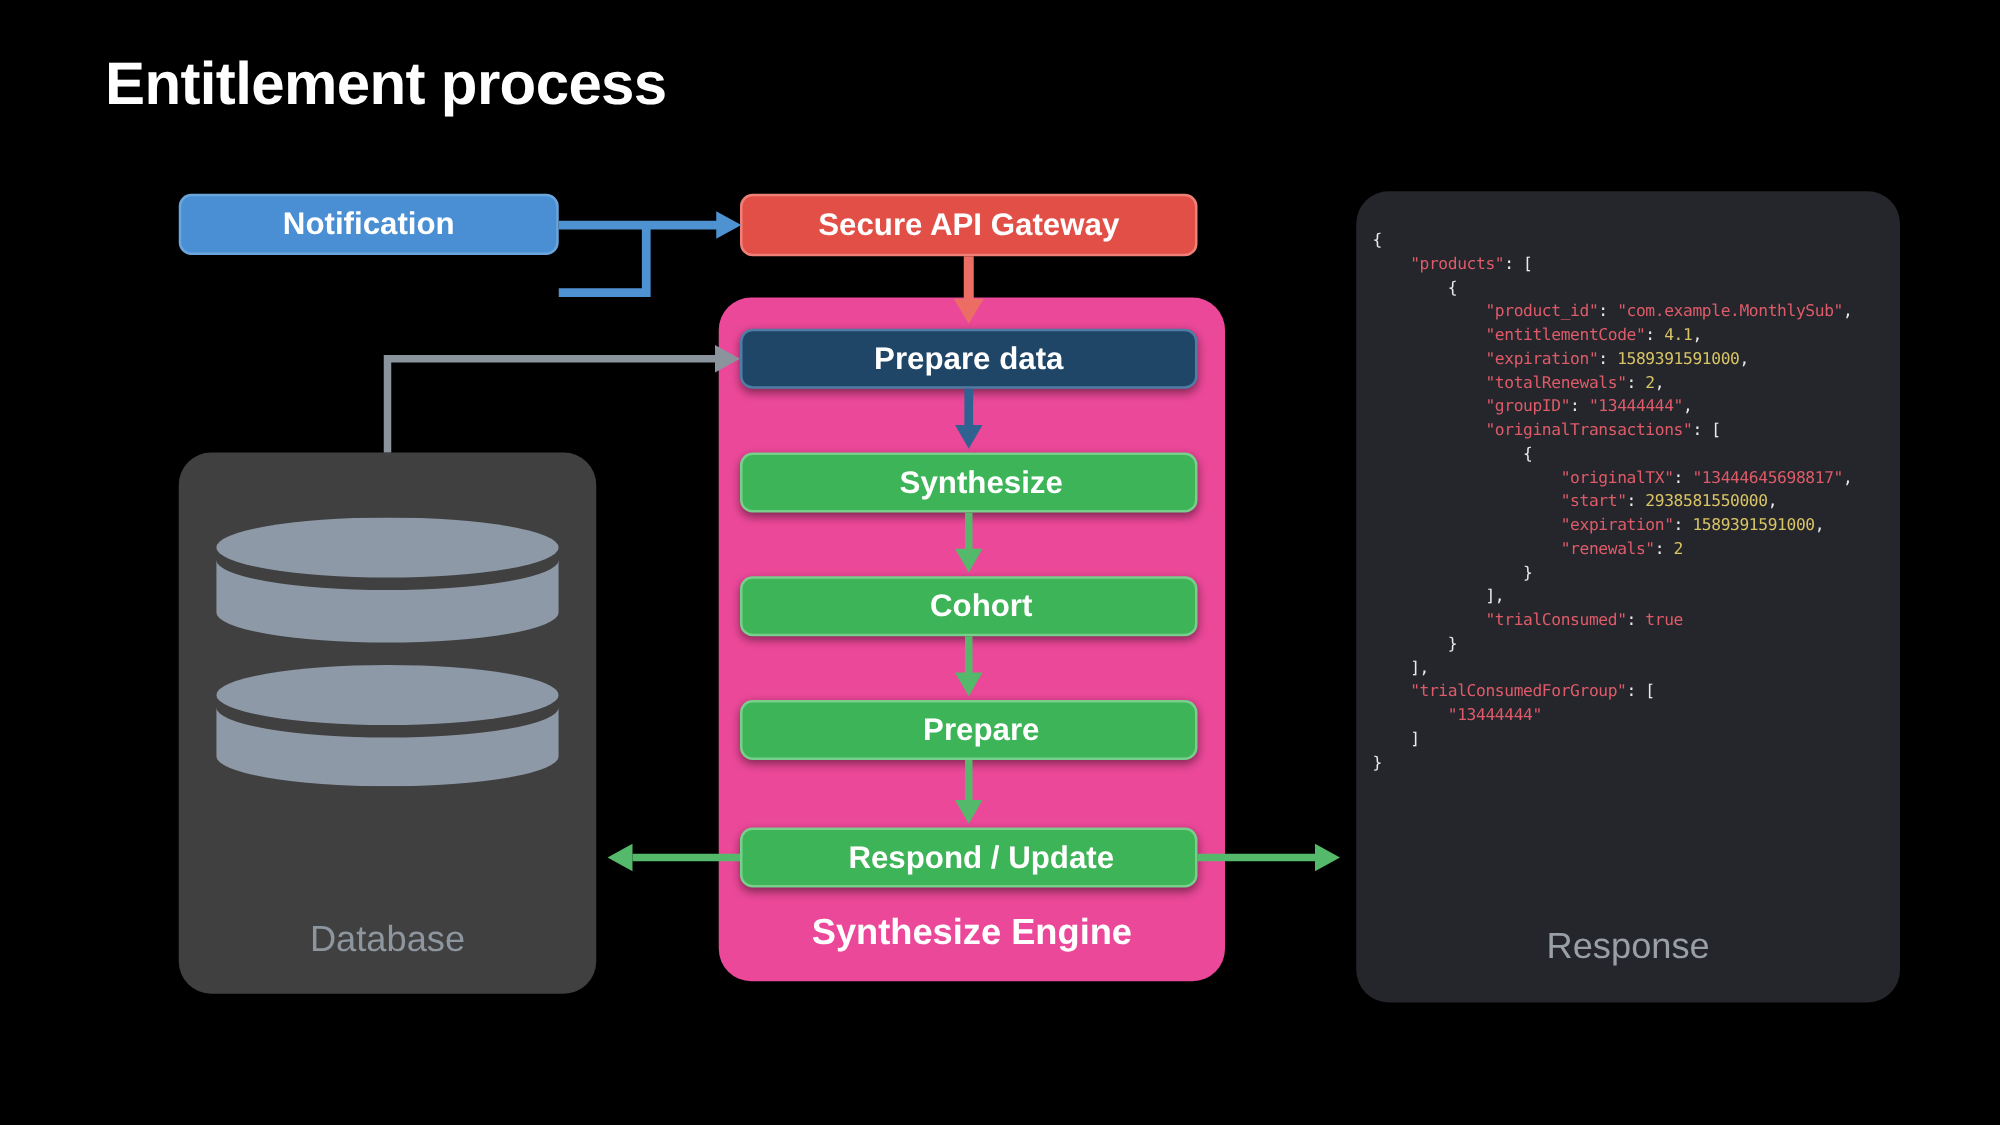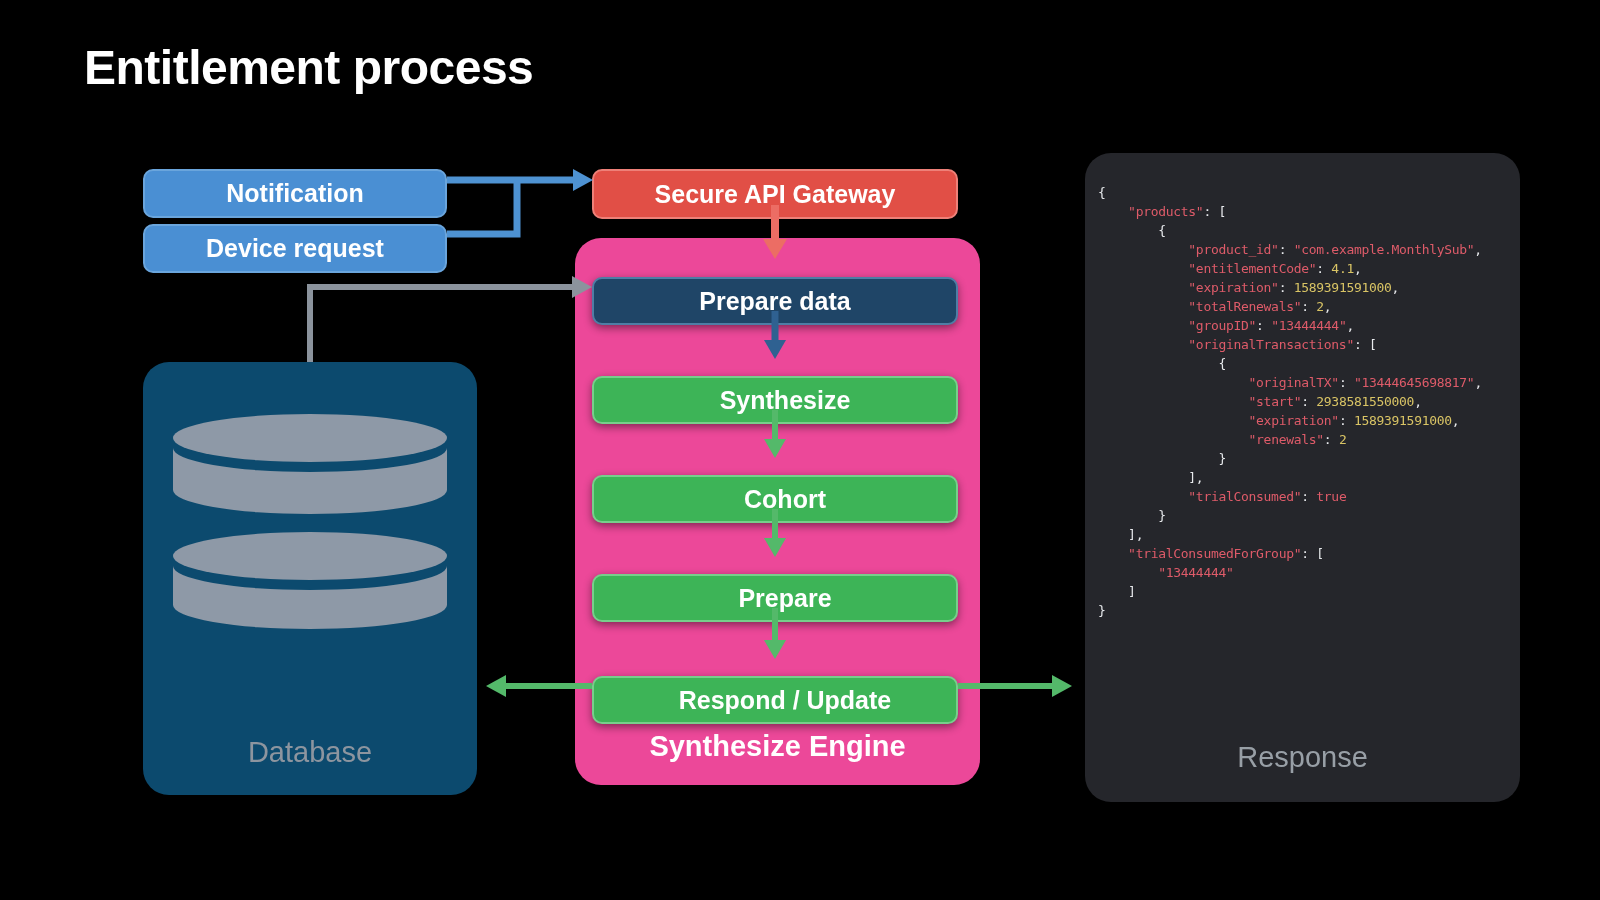--- a/index.html
+++ b/index.html
@@ -9,29 +9,29 @@
   .canvas { position:absolute; inset:0; width:1600px; height:636px; background:#000; }
 
   .page-title { position:absolute; left:84px; top:40px; color:#fff;
                 font-size:48px; font-weight:800; letter-spacing:-0.5px; }
 
   svg.connectors { position:absolute; inset:0; width:1600px; height:900px;
                    pointer-events:none; z-index:5; }
 
   .node { position:absolute; border-radius:10px; display:flex; align-items:center;
           justify-content:center; color:#fff; font-size:25px; font-weight:600;
-          z-index:4; box-shadow:0 3px 8px rgba(0,0,0,.55);margin-top:14px; }
+          z-index:4; box-shadow:0 3px 8px rgba(0,0,0,.55); }
   .node-blue  { background:#4a8fd3; border:2px solid #6aa5dc; }
   .node-red   { background:#e14f46; border:2px solid #ee8078; }
   .node-navy  { background:#1f4567; border:2px solid #4f7da5; }
   .node-green { background:#3db457; border:2px solid #77cf8b;padding-left:20px; }
 
   .panel { position:absolute; border-radius:26px; z-index:2; }
   .panel-engine   { left:575px; top:238px; width:405px; height:547px; background:#ec4899; }
-  .panel-database { left:143px; top:362px; width:334px; height:433px; background:#0c4a6e; }
+  .panel-database { left:143px; top:362px; width:334px; height:433px; background:#404040; }
   .panel-response { left:1085px; top:153px; width:435px; height:649px; background:#25262b; }
 
   .panel .node { box-shadow:0 3px 8px rgba(0,0,0,.45); }
   .engine-box { left:17px; width:366px; height:48px; }
 
   .panel-label { position:absolute; left:0; right:0; text-align:center;
                  font-size:29px; z-index:3; }
   .label-engine   { bottom:22px; color:#fff; font-weight:700; }
   .label-database { bottom:26px; color:#8d959f; font-weight:500; }
   .label-response { bottom:28px; color:#989fa6; font-weight:500; }
@@ -99,21 +99,20 @@
         <div class="code-line"><span class="tok-p">    ],</span></div>
         <div class="code-line"><span class="tok-p">    </span><span class="tok-k">"trialConsumedForGroup"</span><span class="tok-p">: [</span></div>
         <div class="code-line"><span class="tok-p">        </span><span class="tok-s">"13444444"</span></div>
         <div class="code-line"><span class="tok-p">    ]</span></div>
         <div class="code-line"><span class="tok-p">}</span></div>
       </div>
     <div class="panel-label label-response">Response</div>
   </div>
 
   <div class="node node-blue" style="left:143px; top:155px; width:304px; height:49px">Notification</div>
-  <div class="node node-blue" style="left:143px; top:210px; width:304px; height:49px">Device request</div>
 
   <div class="node node-red" style="left:592px; top:155px; width:366px; height:50px">Secure API Gateway</div>
 
   <svg class="connectors" viewBox="0 0 1600 900">
 
     <g stroke="#4e92d2" fill="#4e92d2">
       <path d="M447 234 H517 V177" fill="none" stroke-width="7"></path>
       <path d="M447 180 H576" fill="none" stroke-width="7"></path>
       <polygon points="593,180 573,169 573,191" stroke="none"></polygon>
     </g>

